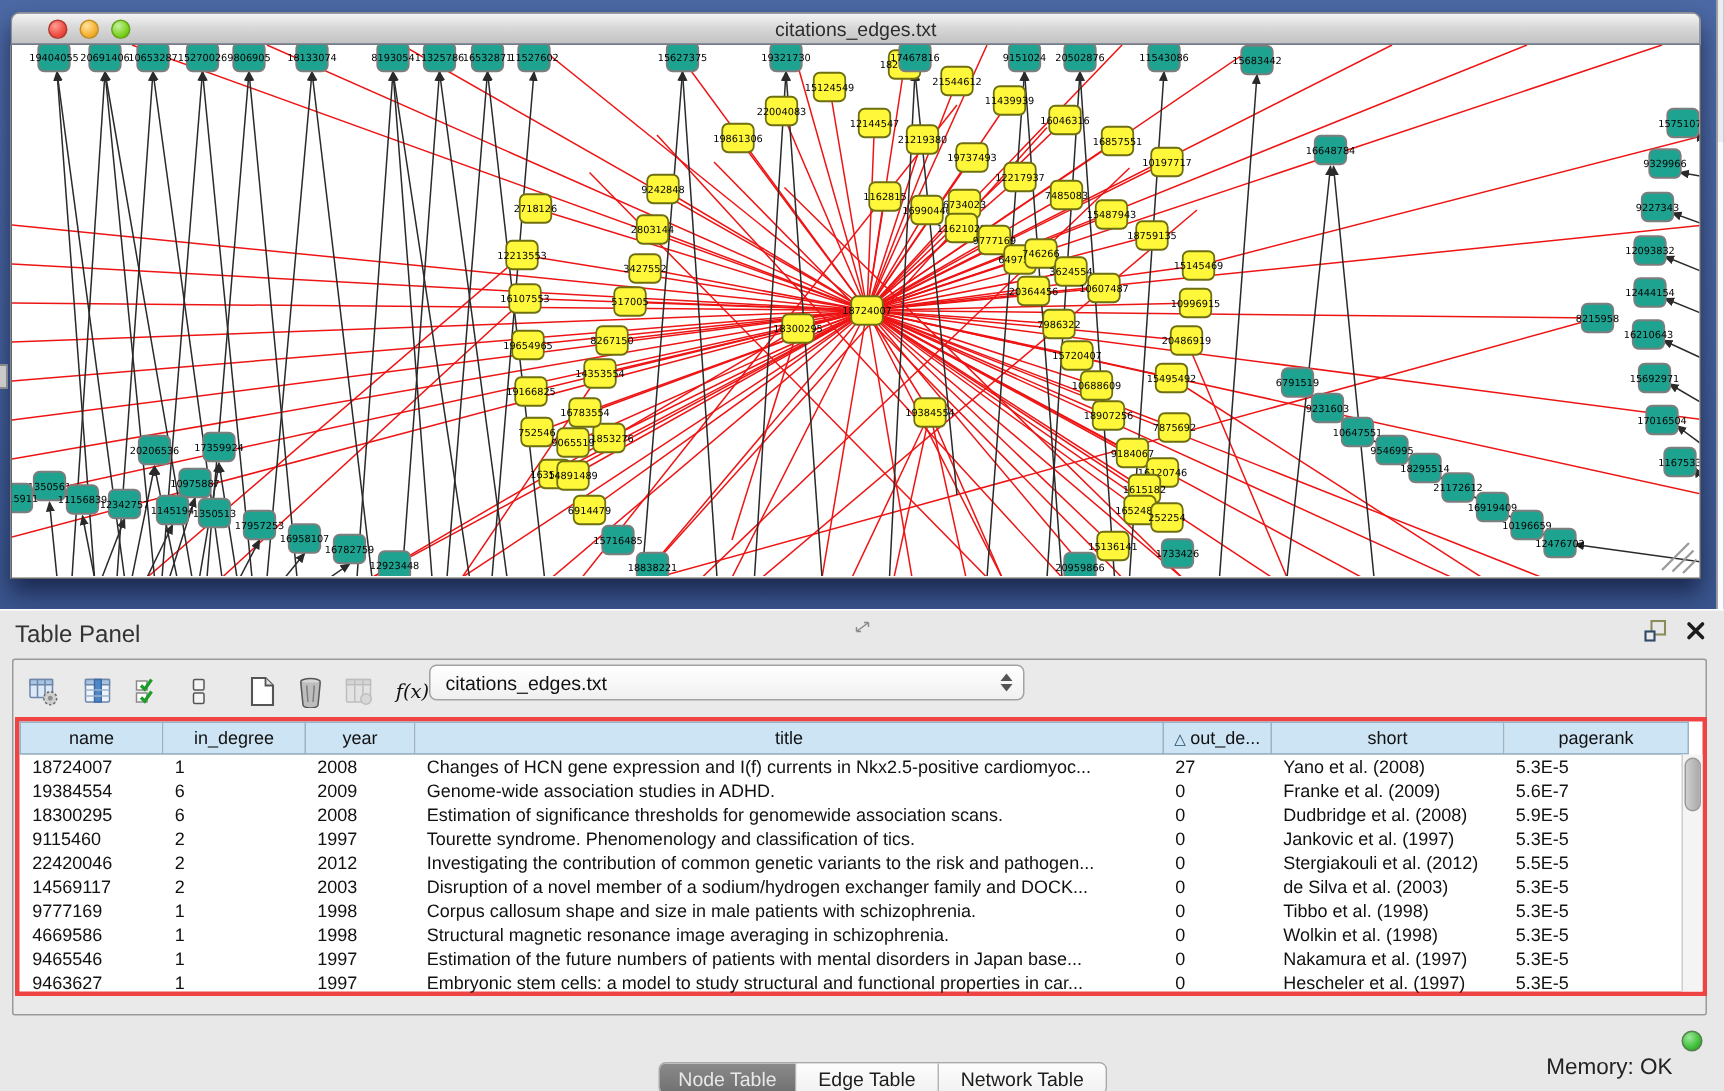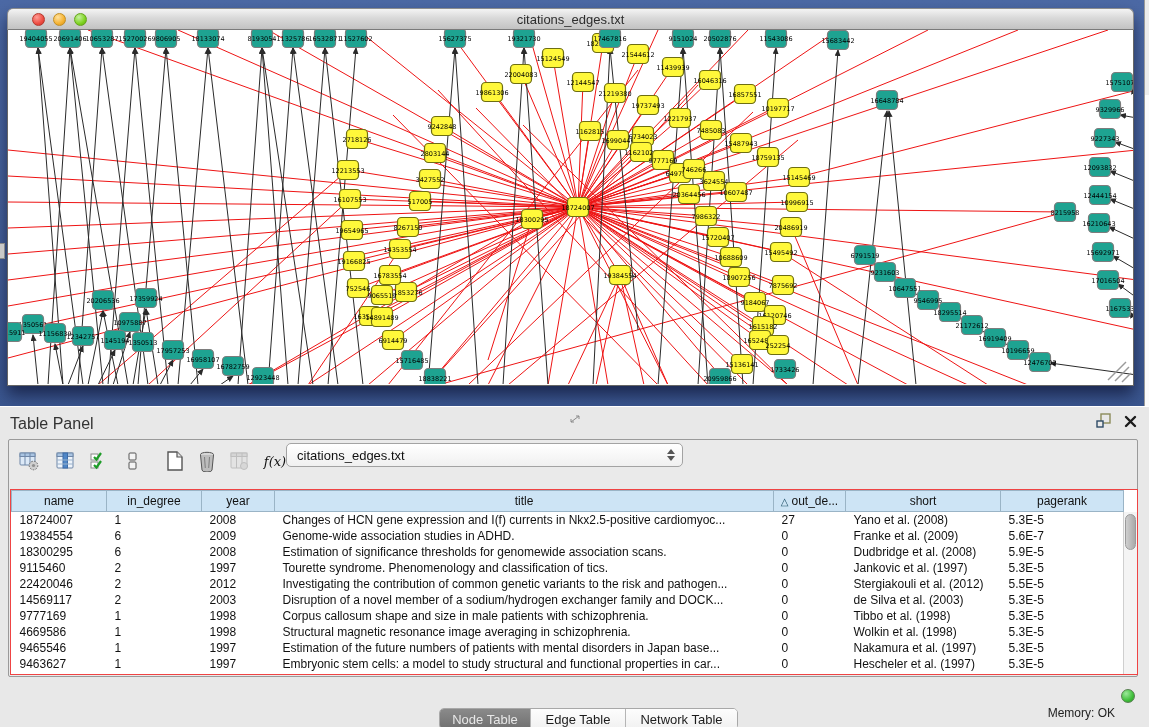--- a/index.html
+++ b/index.html
@@ -40,40 +40,40 @@
   .fx-label { font-family:"DejaVu Serif",serif; font-style:italic; font-size:13px; color:#111; }
   .dropdown { position:absolute; left:277px; top:3px; width:397px; height:24px;
              border:1px solid #a3a3a3; border-radius:5px;
              background:linear-gradient(180deg,#ffffff,#f0f0f0); display:flex; align-items:center; }
   .dropdown .dd-text { flex:1; padding-left:10px; font-size:13px; color:#111; }
   .dd-arrows { width:18px; display:flex; flex-direction:column; align-items:center; gap:2px; padding-right:4px; }
   .dd-arrows i { display:block; width:0; height:0; border-left:4px solid transparent; border-right:4px solid transparent; }
   .dd-arrows .up   { border-bottom:5px solid #555; }
   .dd-arrows .down { border-top:5px solid #555; }
 
-  .table-area { position:absolute; left:1px; top:49px; width:1128px; height:186px; background:#fff; border:1px solid #ef4444; }
+  .table-area { position:absolute; left:1px; top:38px; width:1128px; height:186px; background:#fff; border:3px solid #ef4444; }
   table.node-table { border-collapse:collapse; table-layout:fixed; width:1112px; }
   table.node-table th { height:21px; background:#cde4f5; border:1px solid #9ab4c6;
              font-weight:normal; font-size:12px; color:#111; overflow:hidden; white-space:nowrap; }
   table.node-table th .sortglyph { color:#1c4e66; font-size:10px; margin-right:3px; }
   table.node-table td { height:16px; font-size:12px; color:#111; padding:0 4px 0 8px;
              white-space:nowrap; overflow:hidden; }
   .vscroll { position:absolute; right:0; top:22px; bottom:0; width:14px; background:#f4f4f4; border-left:1px solid #cfcfcf; }
   .vscroll .thumb { position:absolute; left:1px; top:2px; width:11px; height:36px; border-radius:6px;
              background:linear-gradient(90deg,#cfcfcf,#a9a9a9); border:1px solid #9a9a9a; }
 
   .tabs { position:absolute; left:430px; top:268px; height:22px; display:flex;
              border:1px solid #a8a8a8; border-radius:5px; overflow:hidden; background:#fbfbfb; }
   .tab { height:100%; display:flex; align-items:center; justify-content:center;
              font-size:13px; color:#1c1c1c; border-right:1px solid #b5b5b5; background:linear-gradient(180deg,#fdfdfd,#f1f1f1); }
   .tab:last-child { border-right:none; }
   .tab.active { background:linear-gradient(180deg,#8a8a8a,#707070); color:#e8e8e8; }
 
   .statusbar { position:absolute; right:14px; bottom:7px; display:flex; align-items:center; gap:6px; }
-  .status-text { font-size:12px; color:#222;margin-top:35px; }
+  .status-text { font-size:15px; color:#222;margin-top:35px; }
   .status-dot { width:14px; height:14px; border-radius:50%;
              background:radial-gradient(circle at 35% 30%,#9ce89a,#3fbf3a 60%,#2a8f27); border:1px solid #57804f; }
 </style>
 </head>
 <body>
 
 <div class="desktop">
   <div class="net-window">
     <div class="titlebar">
       <span class="title-text">citations_edges.txt</span>

